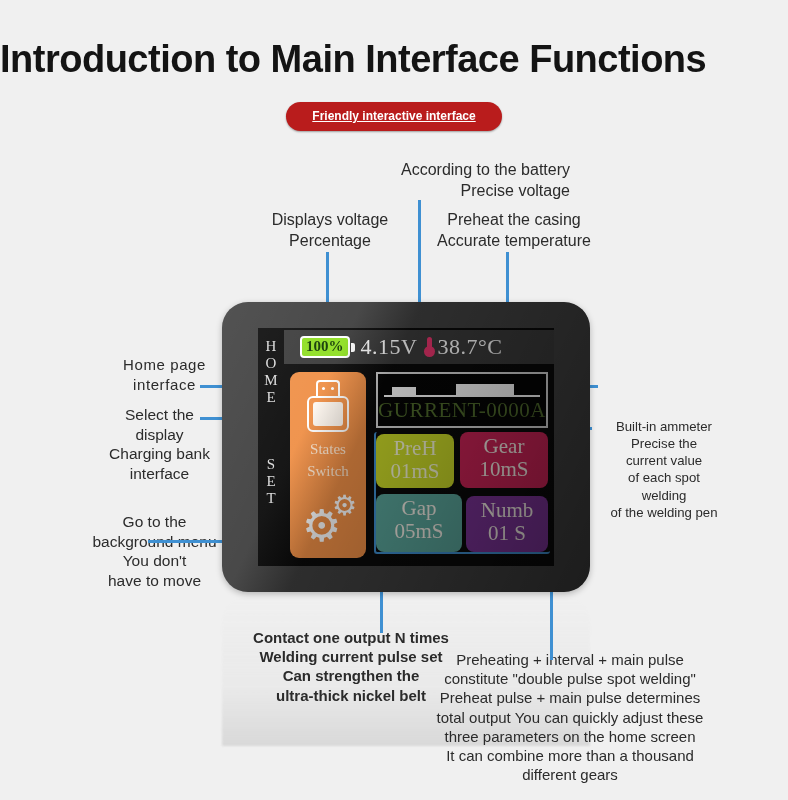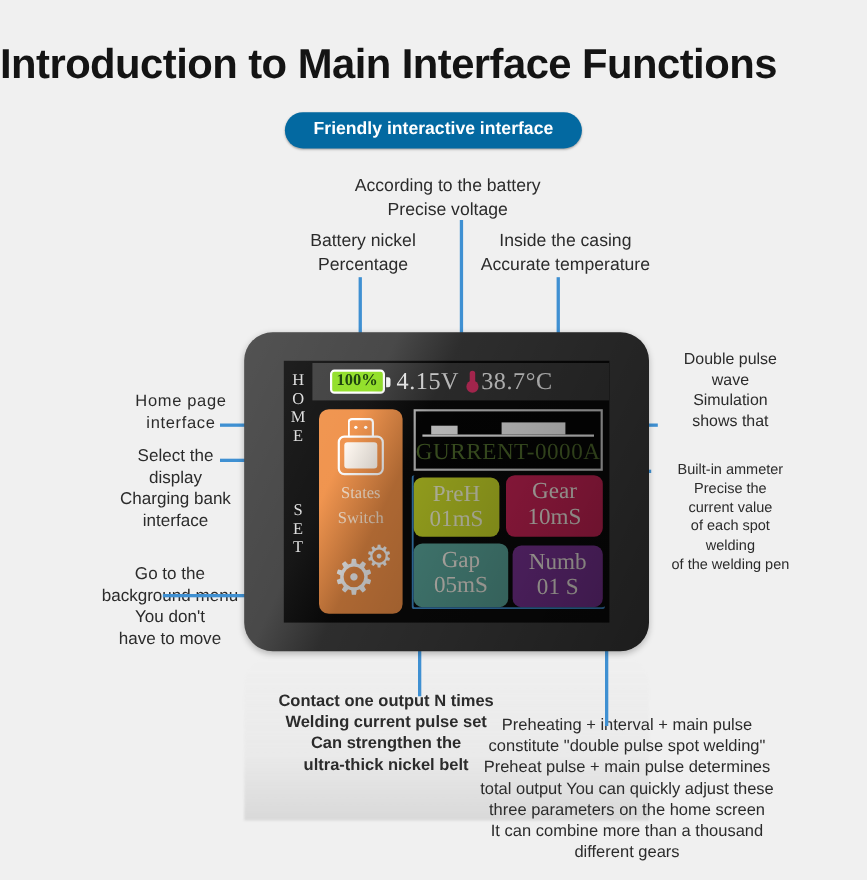--- a/index.html
+++ b/index.html
@@ -17,40 +17,41 @@
     position:absolute;left:0;top:38px;width:788px;
     text-align:left;
     font-size:38px;font-weight:bold;
     letter-spacing:-0.5px;
     color:#141414;
     font-family:"Liberation Sans",sans-serif;
   }
   .badge-wrap{position:absolute;left:0;top:102px;width:788px;text-align:center;}
   .badge{
     display:inline-block;
-    background:#0369a1;
+    background:#b91c1c;
     color:#ffffff;
-    font-size:16px;font-weight:bold;
+    font-size:12px;font-weight:bold;
     padding:7px 26px 8px 26px;
     border-radius:20px;
     box-shadow:0 1px 2px rgba(0,0,0,.35);
+    text-decoration:underline;
   }
 
   
   .ann{
     position:absolute;
     color:#2b2b2b;
     font-size:14.5px;
     line-height:1.22;
     font-family:"Liberation Sans",sans-serif;
     white-space:pre-line;
   }
   .ann.c{text-align:center;}
 
-  #ann-precise-voltage{left:272px;top:160px;width:270px;font-size:16px;line-height:1.3;}
+  #ann-precise-voltage{left:300px;top:160px;width:270px;font-size:16px;line-height:1.3;text-align:right;}
   #ann-battery-pct{left:230px;top:210px;width:200px;font-size:16px;line-height:1.3;}
   #ann-temperature{left:418px;top:210px;width:192px;font-size:16px;line-height:1.3;}
 
   #ann-home-page{left:72px;top:355px;width:185px;font-size:15px;line-height:1.35;letter-spacing:.6px;}
   #ann-select-display{left:62px;top:405px;width:195px;font-size:15.5px;line-height:1.26;}
   #ann-background-menu{left:52px;top:512px;width:205px;font-size:15.5px;line-height:1.26;}
 
   #ann-double-pulse{left:600px;top:318px;width:128px;font-size:14.5px;line-height:1.28;}
   #ann-ammeter{left:594px;top:418px;width:140px;font-size:13.2px;line-height:1.3;}
 
@@ -241,40 +242,36 @@
 
   <div class="title">Introduction to Main Interface Functions</div>
   <div class="badge-wrap">
     <span class="badge">Friendly interactive interface</span>
   </div>
 
   <div class="reflection"></div>
 
   <div class="ann c" id="ann-precise-voltage">According to the battery
 Precise voltage</div>
-  <div class="ann c" id="ann-battery-pct">Battery nickel
+  <div class="ann c" id="ann-battery-pct">Displays voltage
 Percentage</div>
-  <div class="ann c" id="ann-temperature">Inside the casing
+  <div class="ann c" id="ann-temperature">Preheat the casing
 Accurate temperature</div>
 
   <div class="ann c" id="ann-home-page">Home page
 interface</div>
   <div class="ann c" id="ann-select-display">Select the
 display
 Charging bank
 interface</div>
   <div class="ann c" id="ann-background-menu">Go to the
 background menu
 You don't
 have to move</div>
 
-  <div class="ann c" id="ann-double-pulse">Double pulse
-wave
-Simulation
-shows that</div>
   <div class="ann c" id="ann-ammeter">Built-in ammeter
 Precise the
 current value
 of each spot
 welding
 of the welding pen</div>
 
   <div class="ann c" id="ann-contact-n">Contact one output N times
 Welding current pulse set
 Can strengthen the

